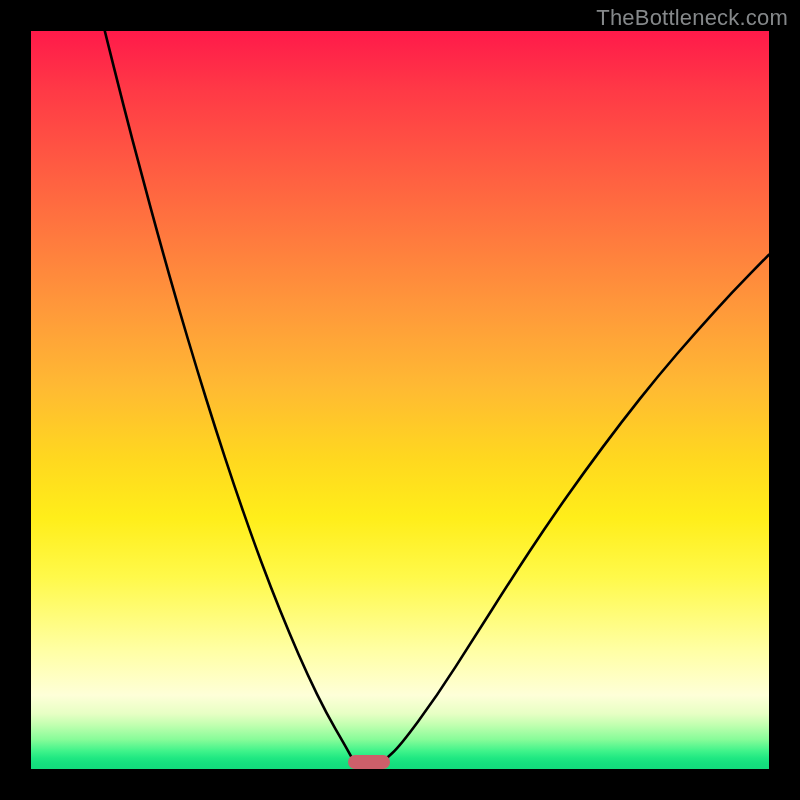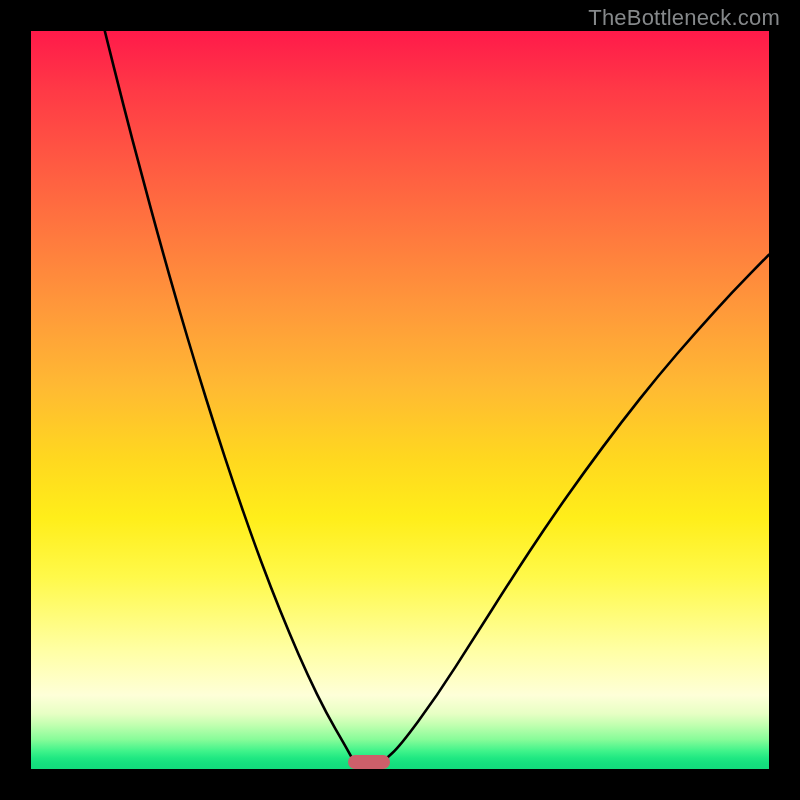--- a/index.html
+++ b/index.html
@@ -57,21 +57,21 @@
   }
   .marker {
     position: absolute;
     background: #cd5f6a;
     border-radius: 7px;
     height: 14px;
   }
   .watermark {
     position: absolute;
     top: 5px;
-    right: 20px;
+    right: 12px;
     color: #85888a;
     font-size: 22px;
     letter-spacing: 0.2px;
     font-weight: 400;
   }
 </style>
 </head>
 <body>
 
 <div class="outer">

